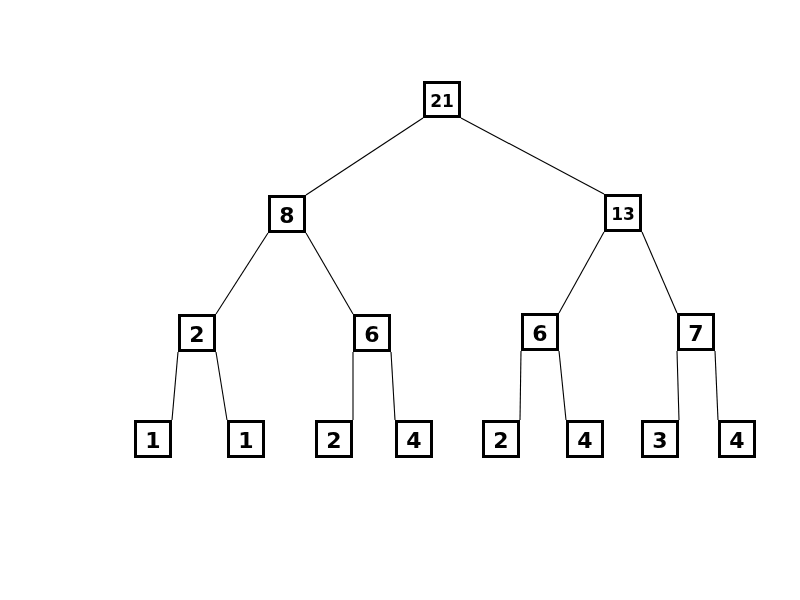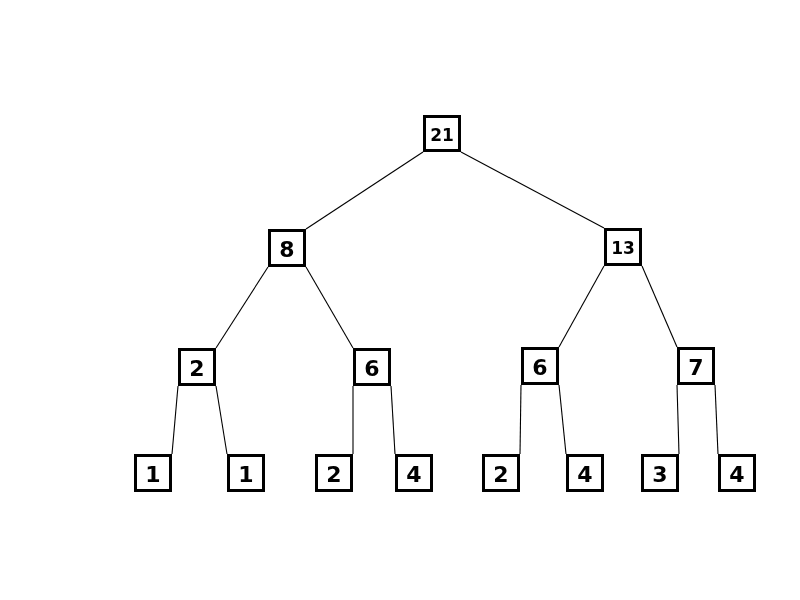--- a/index.html
+++ b/index.html
@@ -12,21 +12,20 @@
     width: 800px;
     height: 600px;
     overflow: hidden;
     font-family: "DejaVu Sans", sans-serif;
   }
   #diagram-root {
     position: relative;
     width: 800px;
     height: 439px;
     background: #ffffff;
-    margin-top: 34px;
   }
   svg#tree-svg {
     display: block;
     width: 800px;
     height: 600px;
     background: #ffffff;
   }
   .tree-edge {
     stroke: #000000;
     stroke-width: 1.1;

